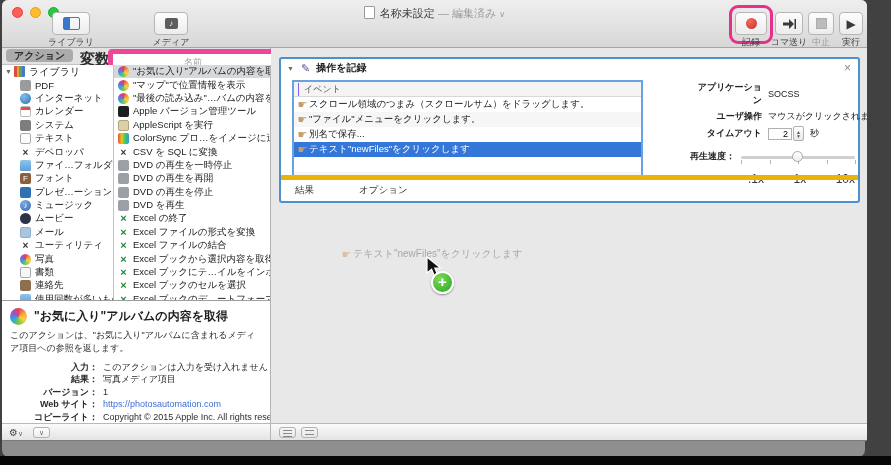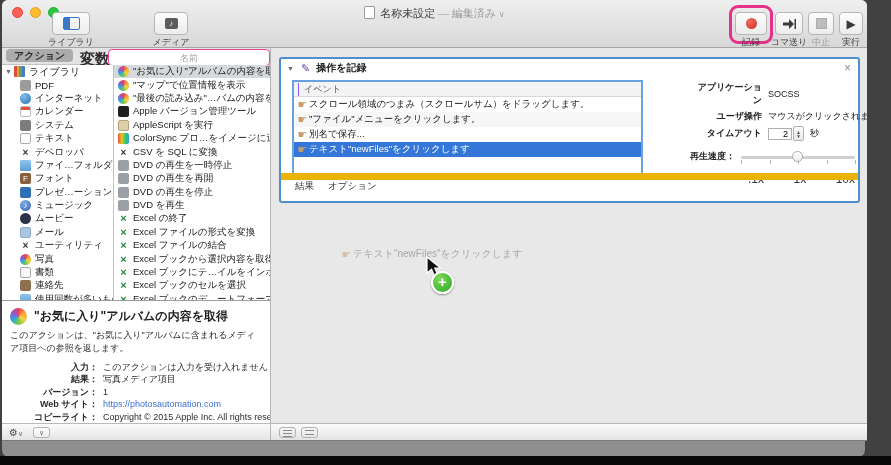--- a/index.html
+++ b/index.html
@@ -17,30 +17,30 @@
   .tl.grn{left:46px;background:#28c840;border:1px solid #1dad2b;box-sizing:border-box;}
   .tbtn{position:absolute;top:12px;height:23px;background:linear-gradient(#fdfdfd,#ececec);border:1px solid #b6b6b6;border-radius:4px;box-sizing:border-box;display:flex;align-items:center;justify-content:center;}
   .tlbl{position:absolute;top:36px;font-size:9px;color:#3e3e3e;text-align:center;white-space:nowrap;}
   .split-icon{width:15px;height:11px;border:1.5px solid #3b77c9;border-radius:2px;position:relative;box-sizing:content-box;}
   .split-icon::before{content:"";position:absolute;left:0;top:0;width:6px;height:11px;background:#3b77c9;}
   .media-icon{width:13px;height:11px;background:#5d5d5d;border-radius:2px;color:#fff;font-size:8px;line-height:11px;text-align:center;}
   .rec-dot{width:11px;height:11px;border-radius:50%;background:radial-gradient(circle at 35% 30%,#f16a5d,#cc2f24);}
   .stop-sq{width:9px;height:9px;background:#bcbcbc;border:1px solid #adadad;}
   .run-tri{font-size:12px;color:#3a3a3a;line-height:12px;}
   .pink-ring{position:absolute;left:727px;top:5px;width:44px;height:39px;border:3px solid #e5318a;border-radius:9px;box-sizing:border-box;pointer-events:none;}
-  .wtitle{position:absolute;top:6px;left:0;width:865px;text-align:center;font-size:11px;color:#3c3c3c;font-family:Liberation Serif, serif;}
+  .wtitle{position:absolute;top:6px;left:0;width:865px;text-align:center;font-size:11px;color:#3c3c3c;}
   .wtitle .doc{display:inline-block;width:9px;height:11px;background:#fff;border:1px solid #9a9a9a;border-radius:1px;vertical-align:-2px;margin-right:5px;}
   .wtitle .edited{color:#9b9b9b;}
   .wtitle .chev{color:#9b9b9b;font-size:8px;}
 
   
   .subbar{position:absolute;left:0;top:48px;width:269px;height:17px;background:#e3e3e3;border-bottom:1px solid #c4c4c4;border-right:1px solid #b5b5b5;box-sizing:border-box;}
   .tab-pill{position:absolute;left:4px;top:1px;height:13px;line-height:13px;padding:0 8px;background:#ababab;border-radius:4px;font-size:10px;font-weight:bold;color:#2d2d2d;}
   .tab-plain{position:absolute;left:78px;top:2px;font-size:15px;font-weight:bold;color:#2d2d2d;}
-  .search{position:absolute;left:106px;top:1px;width:156px;height:13px;background:#fff;border:1px solid #ec4899;border-radius:4px;font-size:9px;color:#9a9a9a;text-align:center;outline:none;font-family:inherit;}
+  .search{position:absolute;left:106px;top:1px;width:156px;height:13px;background:#fff;border:5px solid #ec4899;border-radius:4px;font-size:9px;color:#9a9a9a;text-align:center;outline:none;font-family:inherit;}
   .search::placeholder{color:#a0a0a0;}
 
   
   .sidebar{position:absolute;left:0;top:65px;width:112px;height:235px;background:#fff;border-right:1px solid #c2c2c2;box-sizing:border-box;overflow:hidden;}
   .actionlist{position:absolute;left:112px;top:65px;width:157px;height:235px;background:#fff;border-right:1px solid #b5b5b5;box-sizing:border-box;overflow:hidden;}
   .row{height:13.4px;display:flex;align-items:center;font-size:9.5px;color:#222;white-space:nowrap;overflow:hidden;}
   .row .lbl{margin-left:4px;}
   .sidebar .row{padding-left:18px;}
   .sidebar .row.root{padding-left:3px;font-size:10px;}
   .actionlist .row{padding-left:4px;}
@@ -80,21 +80,21 @@
   .phead .tri{margin-left:6px;}
   .pencil{font-size:11px;color:#6a4fa5;margin-left:5px;}
   .ptitle{font-size:10px;font-weight:bold;color:#222;margin-left:6px;}
   .pclose{position:absolute;right:7px;top:2px;font-size:12px;color:#8a8a8a;cursor:default;}
   .events{position:absolute;left:11px;top:21px;width:351px;height:100px;background:#fff;border:2px solid #69a3df;box-sizing:border-box;overflow:hidden;}
   .ev-head{height:14px;background:#f4f4f4;border-bottom:1px solid #d8d8d8;font-size:9px;color:#555;display:flex;align-items:center;}
   .ev-head span{border-left:1px solid #8b5cf6;padding-left:5px;margin-left:4px;}
   .ev-row{height:15px;display:flex;align-items:center;font-size:9.5px;color:#222;white-space:nowrap;overflow:hidden;padding-left:2px;}
   .ev-row.alt{background:#f6f6f6;}
   .ev-row.sel{background:#3477d9;color:#fff;}
-  .pfoot{position:absolute;left:0;bottom:0;width:100%;height:21px;border-top:7px solid #eab308;display:flex;align-items:flex-start;font-size:9.5px;color:#333;}
+  .pfoot{position:absolute;left:0;bottom:0;width:100%;height:21px;border-top:5px solid #eab308;display:flex;align-items:center;font-size:9.5px;color:#333;gap:31px;}
   .pfoot span{margin-left:14px;}
   .details{position:absolute;left:409px;top:22px;width:165px;font-size:9px;color:#222;}
   .drow{display:flex;margin-bottom:3px;align-items:center;}
   .dlab{width:72px;text-align:right;font-weight:bold;flex:none;}
   .dval{margin-left:6px;white-space:nowrap;}
   .tin{width:24px;height:12px;border:1px solid #b0b0b0;background:#fff;font-size:9px;text-align:right;padding-right:3px;box-sizing:border-box;font-family:inherit;margin-left:6px;}
   .stepper{width:9px;height:13px;border:1px solid #b0b0b0;border-radius:2px;background:linear-gradient(#fff,#e8e8e8);margin-left:1px;display:flex;flex-direction:column;align-items:center;justify-content:center;font-size:5px;color:#555;line-height:4px;}
   .speed{margin-top:9px;}
   .speedrow{display:flex;align-items:center;}
   .speedlab{font-weight:bold;flex:none;}

